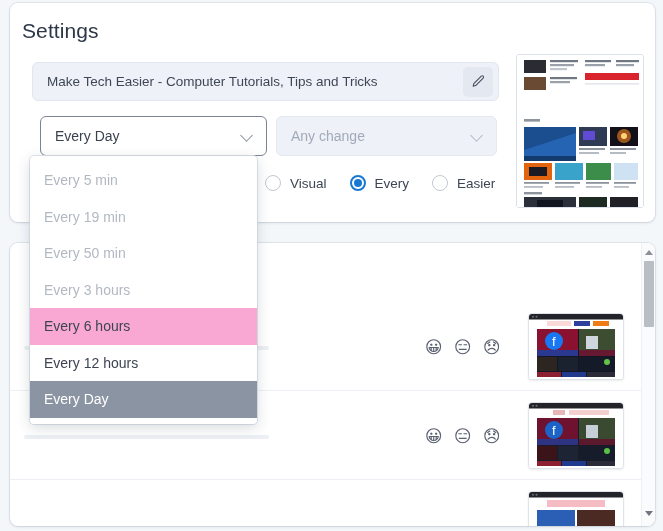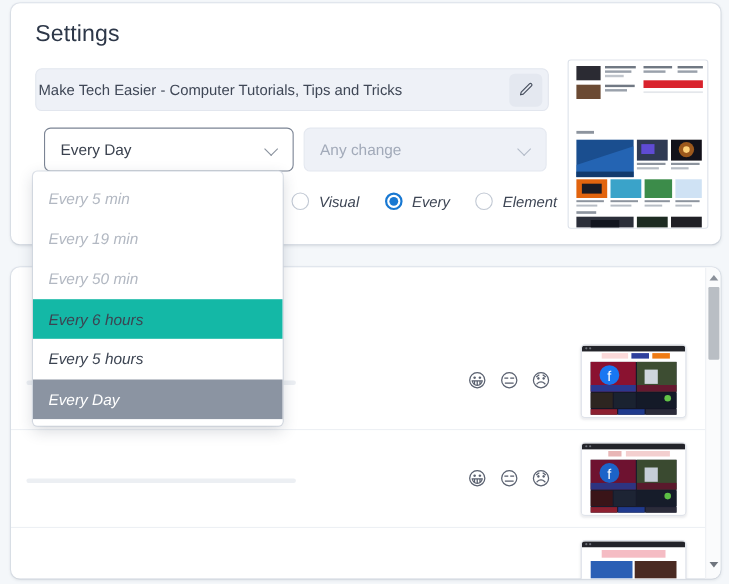--- a/index.html
+++ b/index.html
@@ -24,41 +24,41 @@
     position: absolute;
     left: 10px; top: 3px;
     width: 645px; height: 219px;
     background: #ffffff;
     border-radius: 8px;
     box-shadow: 0 1px 3px rgba(60,72,88,.14), 0 0 0 1px rgba(220,226,234,.75);
   }
 
   .page-title {
     position: absolute;
-    left: 22px; top: 16px;
+    left: 12px; top: 16px;
     font-size: 21px;
     font-weight: 400;
     color: #2d3748;
     letter-spacing: .1px;
   }
 
   
   .title-field {
     position: absolute;
     left: 22px; top: 59px;
     width: 467px; height: 39px;
     background: #eef1f7;
     border: 1px solid #e2e6ee;
     border-radius: 6px;
     display: flex;
     align-items: center;
   }
   .title-field-text {
     flex: 1;
-    padding-left: 2px;
+    padding-left: 14px;
     font-size: 13.5px;
     color: #3f4756;
     white-space: nowrap;
     overflow: hidden;
   }
   .edit-btn {
     width: 30px; height: 30px;
     margin-right: 5px;
     border-radius: 5px;
     background: #e4e8f0;
@@ -139,21 +139,20 @@
     left: 50%; top: 50%;
     width: 8px; height: 8px;
     margin: -4px 0 0 -4px;
     border-radius: 50%;
     background: #1878d2;
   }
   .radio-label {
     font-size: 13.5px;
     color: #3d4554;
     margin-right: 14px;
-    font-style: italic;
   }
 
   
   .preview-thumb {
     position: absolute;
     left: 506px; top: 51px;
     width: 128px; height: 154px;
     background: #ffffff;
     border: 1px solid #dde2ea;
     border-radius: 3px;
@@ -246,34 +245,33 @@
   .dropdown {
     position: absolute;
     left: 30px; top: 156px;
     width: 227px;
     background: #ffffff;
     border-radius: 4px;
     box-shadow: 0 4px 14px rgba(40,52,70,.18), 0 0 0 1px rgba(222,227,235,.9);
     padding: 6px 0 6px 0;
     z-index: 40;
     overflow: hidden;
-    font-style: italic;
   }
   .dd-item {
     height: 36.5px;
     display: flex;
     align-items: center;
     padding-left: 14px;
     font-size: 14px;
     color: #3c4452;
     cursor: pointer;
     white-space: nowrap;
   }
   .dd-item.disabled { color: #b2b8c2; cursor: default; }
-  .dd-item.hovered  { background: #14b8a6; }
+  .dd-item.hovered  { background: #f9a8d4; }
   .dd-item.selected { background: #8b94a2; color: #ffffff; }
 </style>
 </head>
 <body>
 
 <div id="app">
 
   <div class="settings-card">
 
     <div class="page-title">Settings</div>
@@ -298,21 +296,21 @@
     </div>
 
     <div class="radio-row">
       <span class="radio"></span>
       <span class="radio-label">Visual</span>
 
       <span class="radio checked"></span>
       <span class="radio-label">Every</span>
 
       <span class="radio"></span>
-      <span class="radio-label">Element</span>
+      <span class="radio-label">Easier</span>
     </div>
 
     <div class="preview-thumb">
       <svg width="126" height="152" viewBox="0 0 126 152">
         <rect x="0" y="0" width="126" height="152" fill="#ffffff"></rect>
 
         <rect x="7" y="5" width="22" height="13" fill="#2b2b33"></rect>
         <rect x="33" y="5" width="28" height="2.2" fill="#707883"></rect>
         <rect x="33" y="9" width="24" height="2.2" fill="#9aa1ab"></rect>
         <rect x="33" y="13" width="17" height="2.2" fill="#c0c5cc"></rect>
@@ -457,18 +455,19 @@
       <div class="sb-arrow down">
           <i></i>
         </div>
     </div>
   </div>
 
   <div class="dropdown">
     <div class="dd-item disabled">Every 5 min</div>
     <div class="dd-item disabled">Every 19 min</div>
     <div class="dd-item disabled">Every 50 min</div>
+    <div class="dd-item disabled">Every 3 hours</div>
     <div class="dd-item hovered">Every 6 hours</div>
-    <div class="dd-item">Every 5 hours</div>
+    <div class="dd-item">Every 12 hours</div>
     <div class="dd-item selected">Every Day</div>
   </div>
 
 </div>
 
 </body></html>

